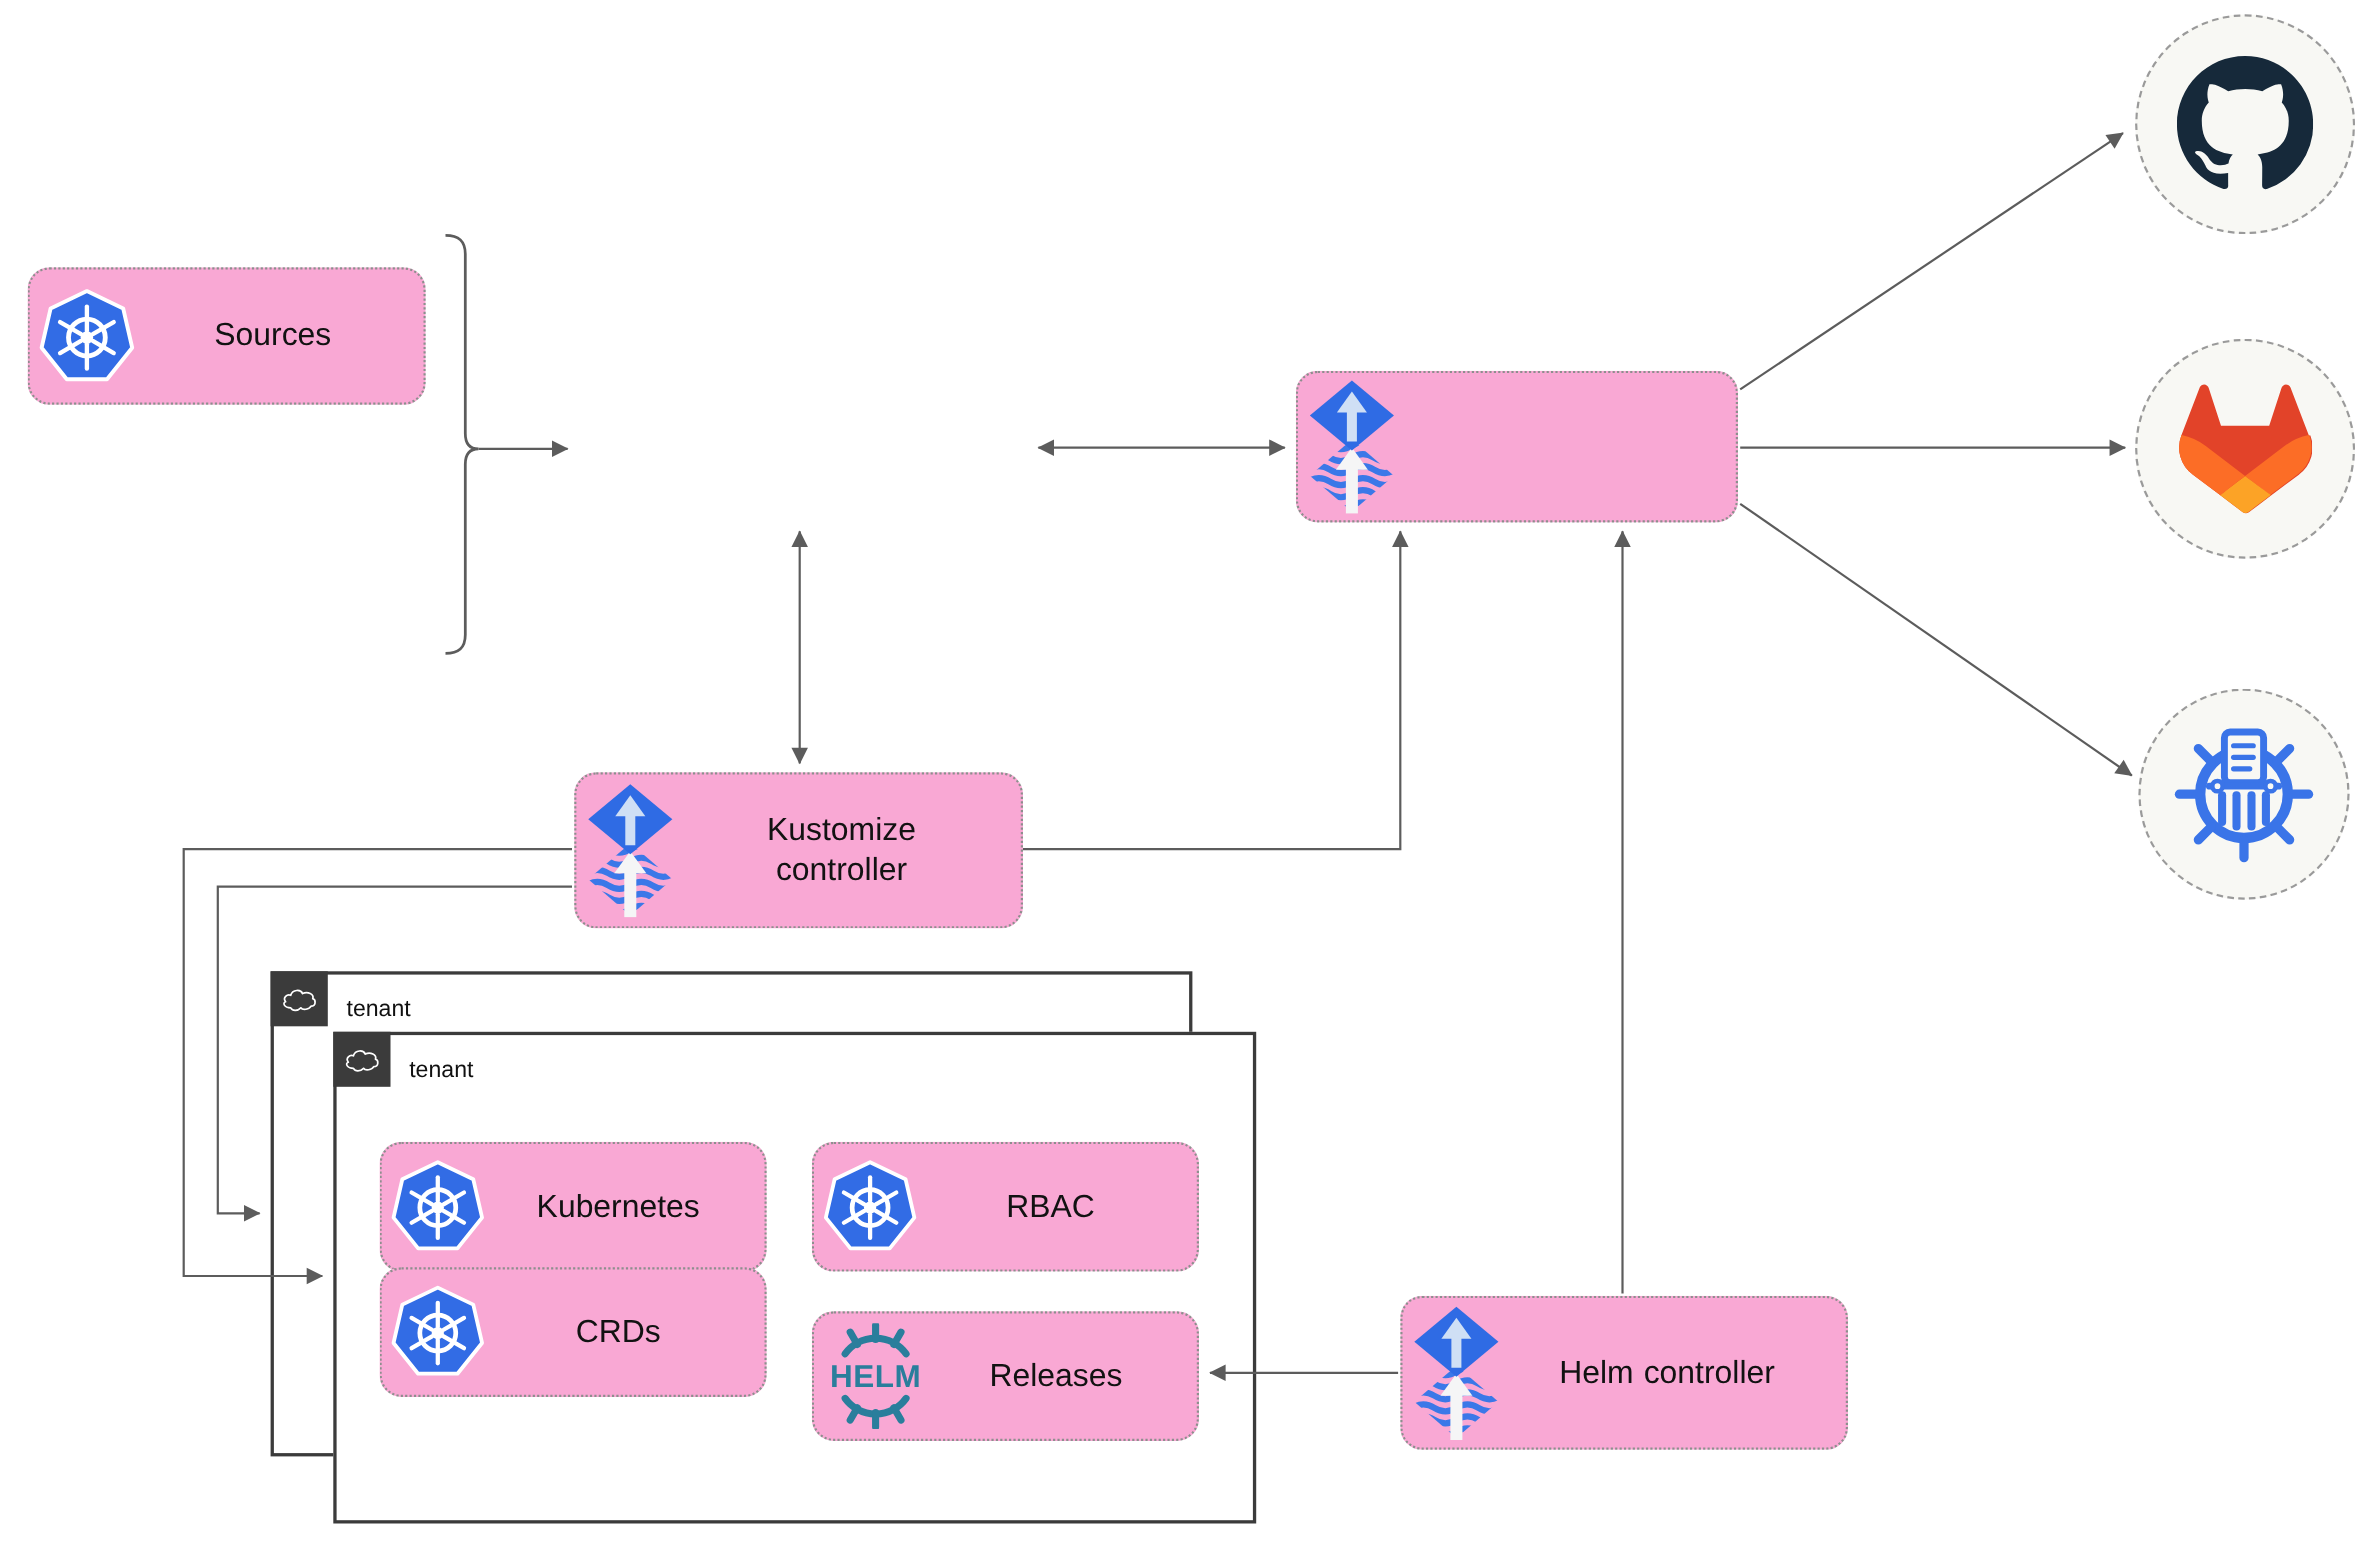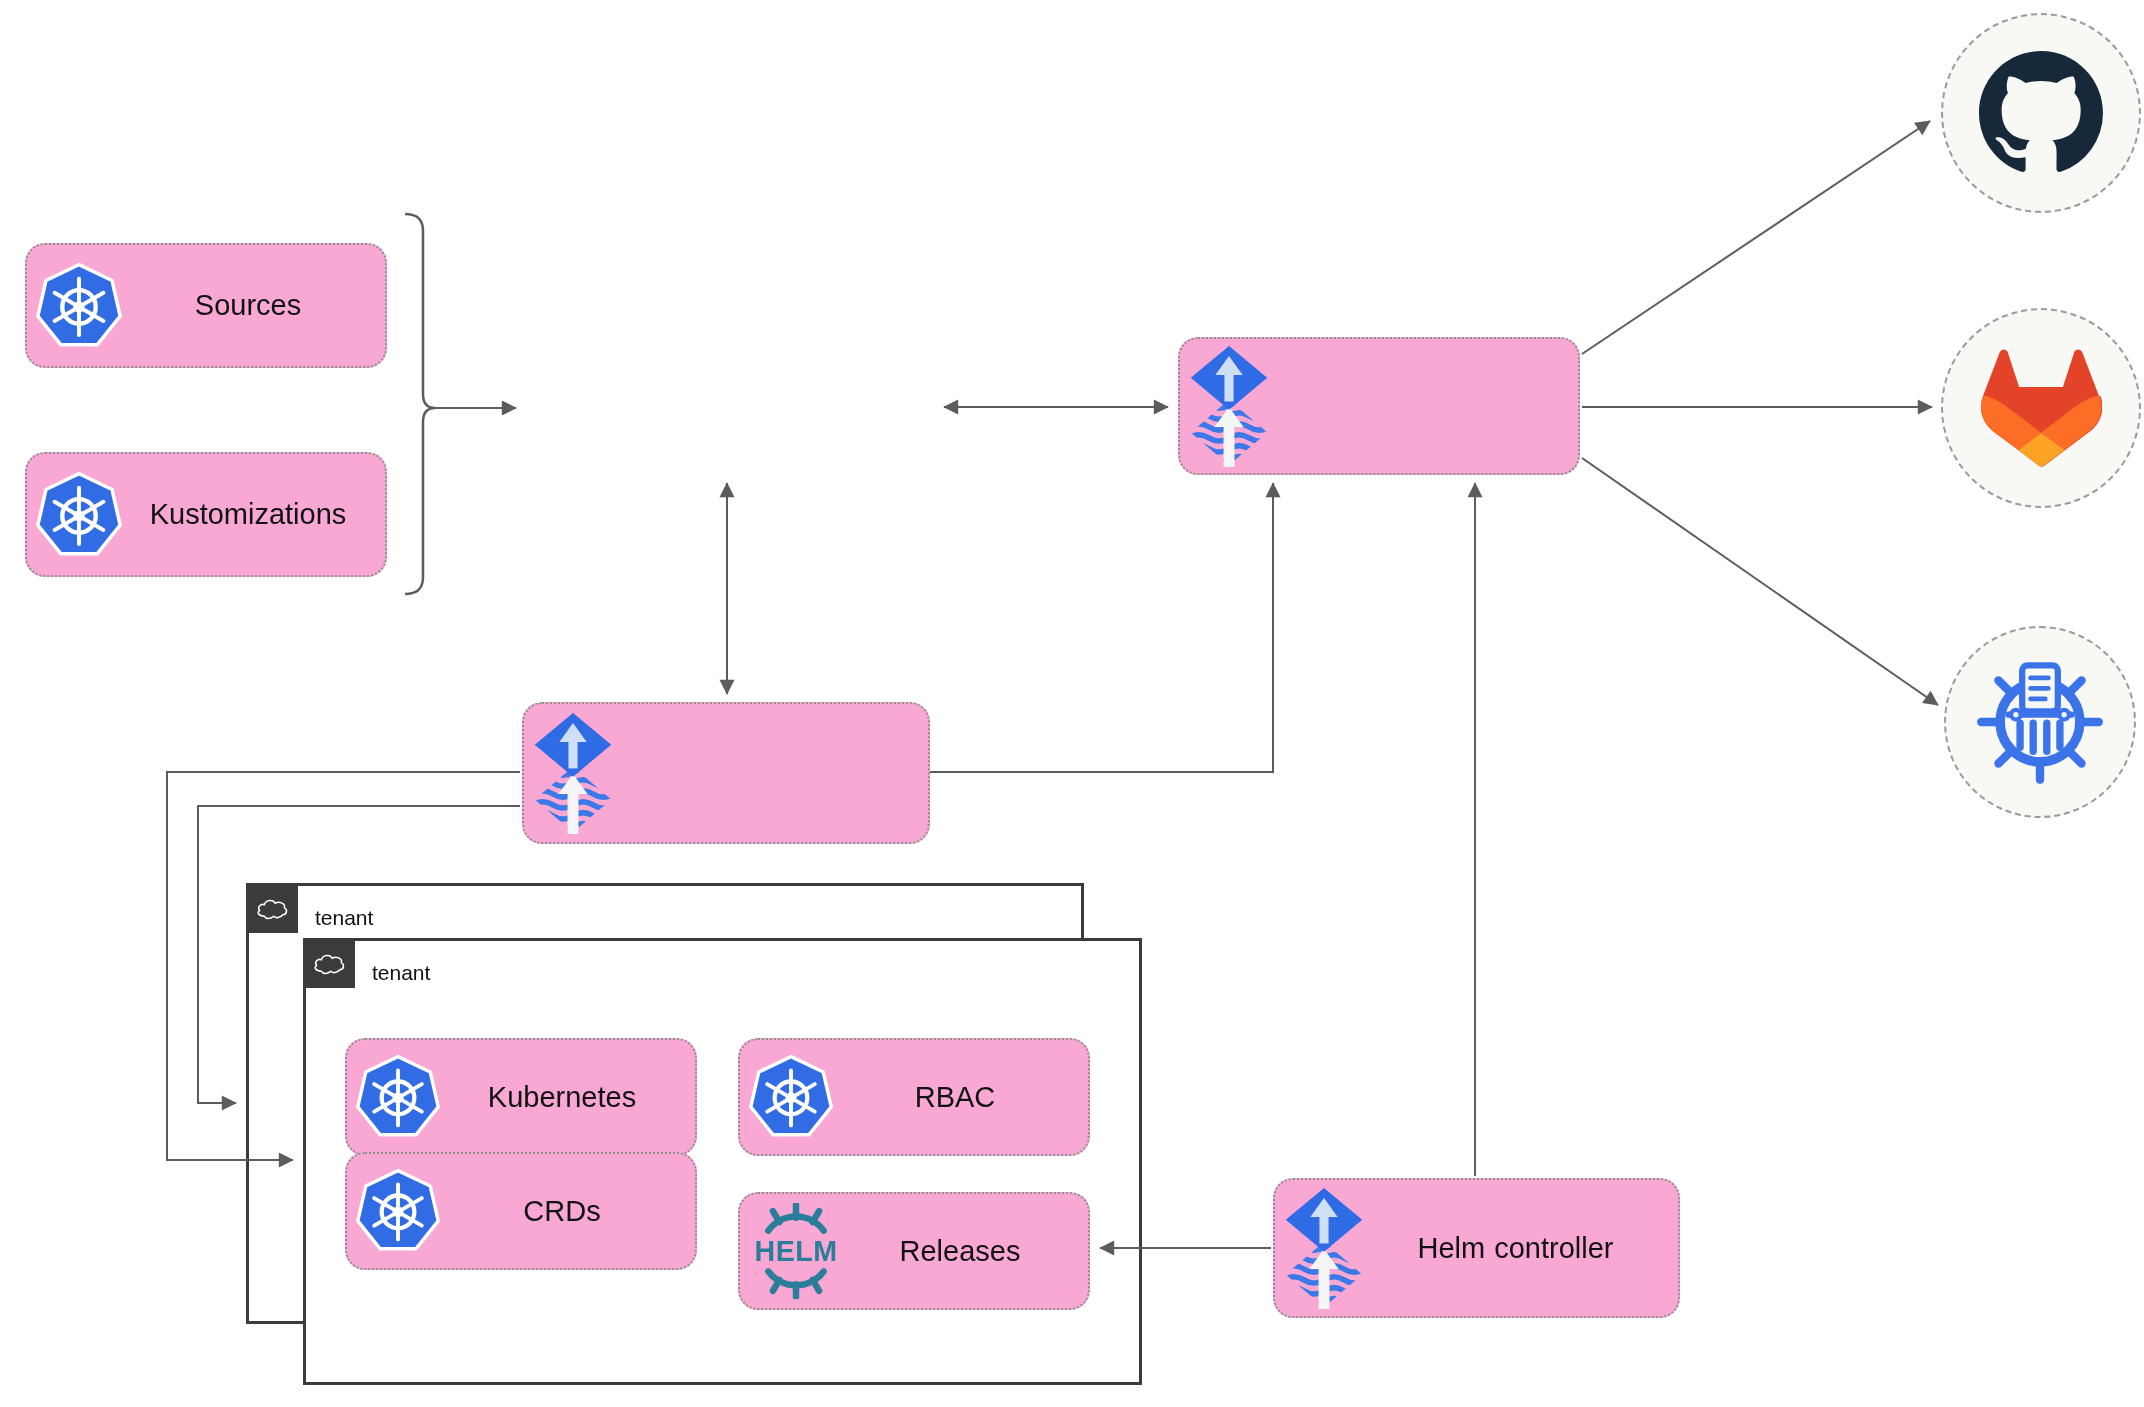--- a/index.html
+++ b/index.html
@@ -133,44 +133,37 @@
 
   <div class="node" style="left:25px;top:243px;width:362px;height:125px">
     <span class="nicon">
       <svg width="88" height="88">
           <use href="#sym-k8s"></use>
         </svg>
       </span>
     <span class="nlabel">Sources</span>
   </div>
 
-  <div class="node" style="left:25px;top:452px;width:362px;height:125px">
-    <span class="nicon">
-      <svg width="88" height="88">
-          <use href="#sym-k8s"></use>
-        </svg>
-      </span>
-    <span class="nlabel">Kustomizations</span>
-  </div>
 
 
   <div class="node" style="left:1178px;top:337px;width:402px;height:138px">
     <span class="nicon">
       <svg width="82" height="122">
           <use href="#sym-flux"></use>
         </svg>
       </span>
   </div>
 
   <div class="node" style="left:522px;top:702px;width:408px;height:142px">
     <span class="nicon">
       <svg width="82" height="122">
           <use href="#sym-flux"></use>
         </svg>
       </span>
+    <span class="nlabel narrow">Kustomize controller</span>
   </div>
 
   <div class="node" style="left:1273px;top:1178px;width:407px;height:140px">
     <span class="nicon">
       <svg width="82" height="122">
           <use href="#sym-flux"></use>
         </svg>
       </span>
     <span class="nlabel narrow">Helm controller</span>
   </div>

